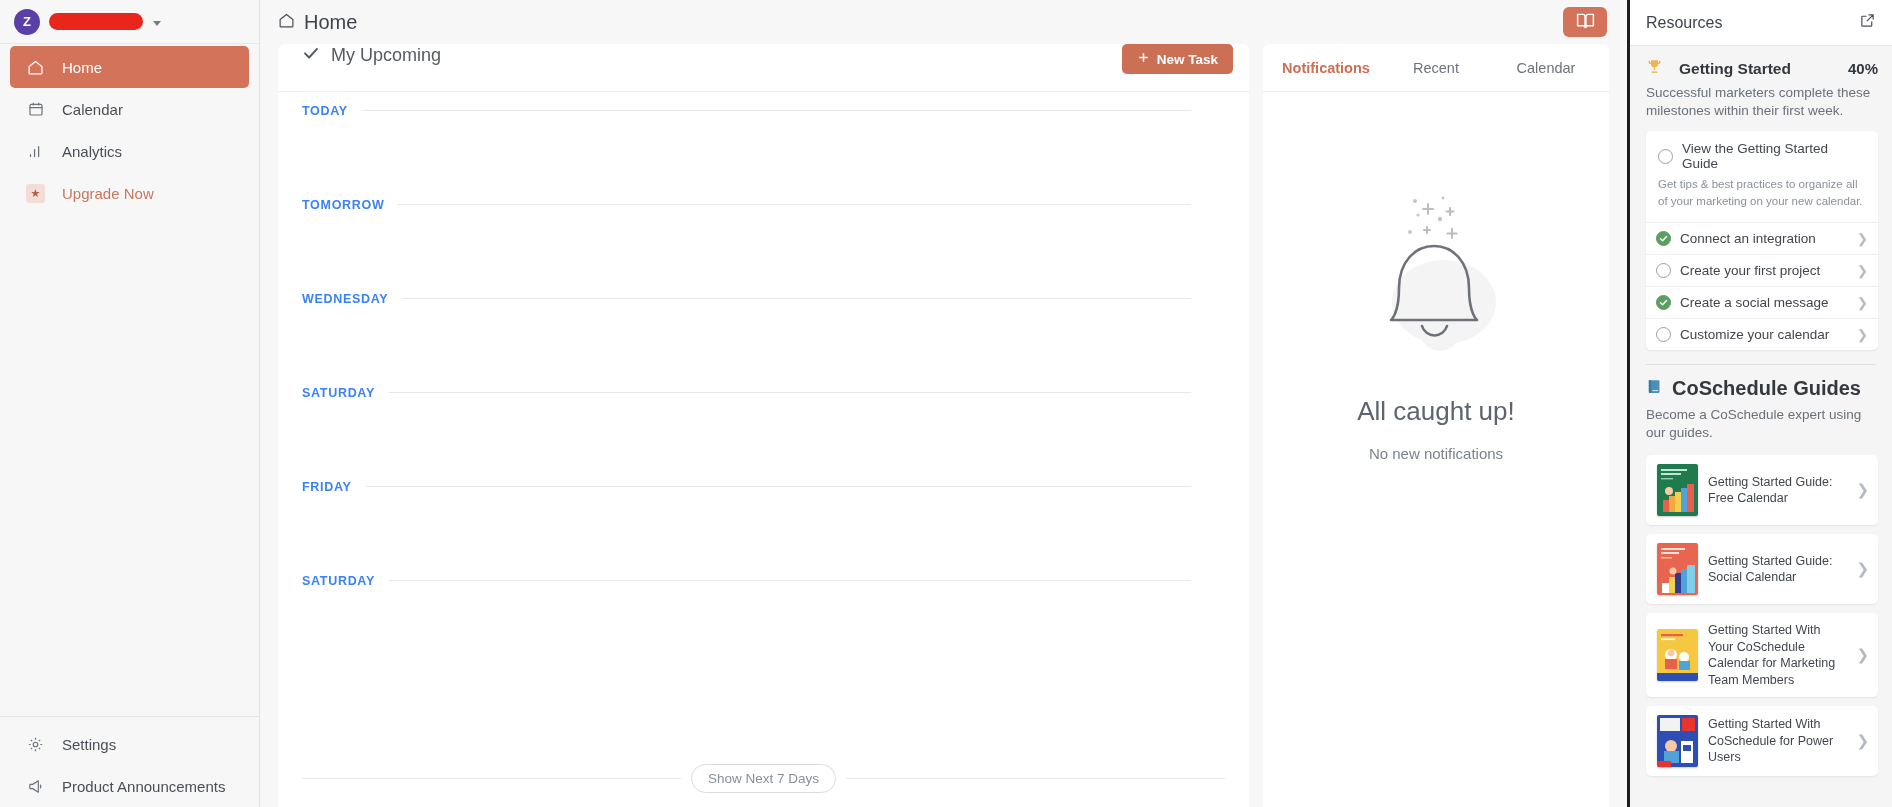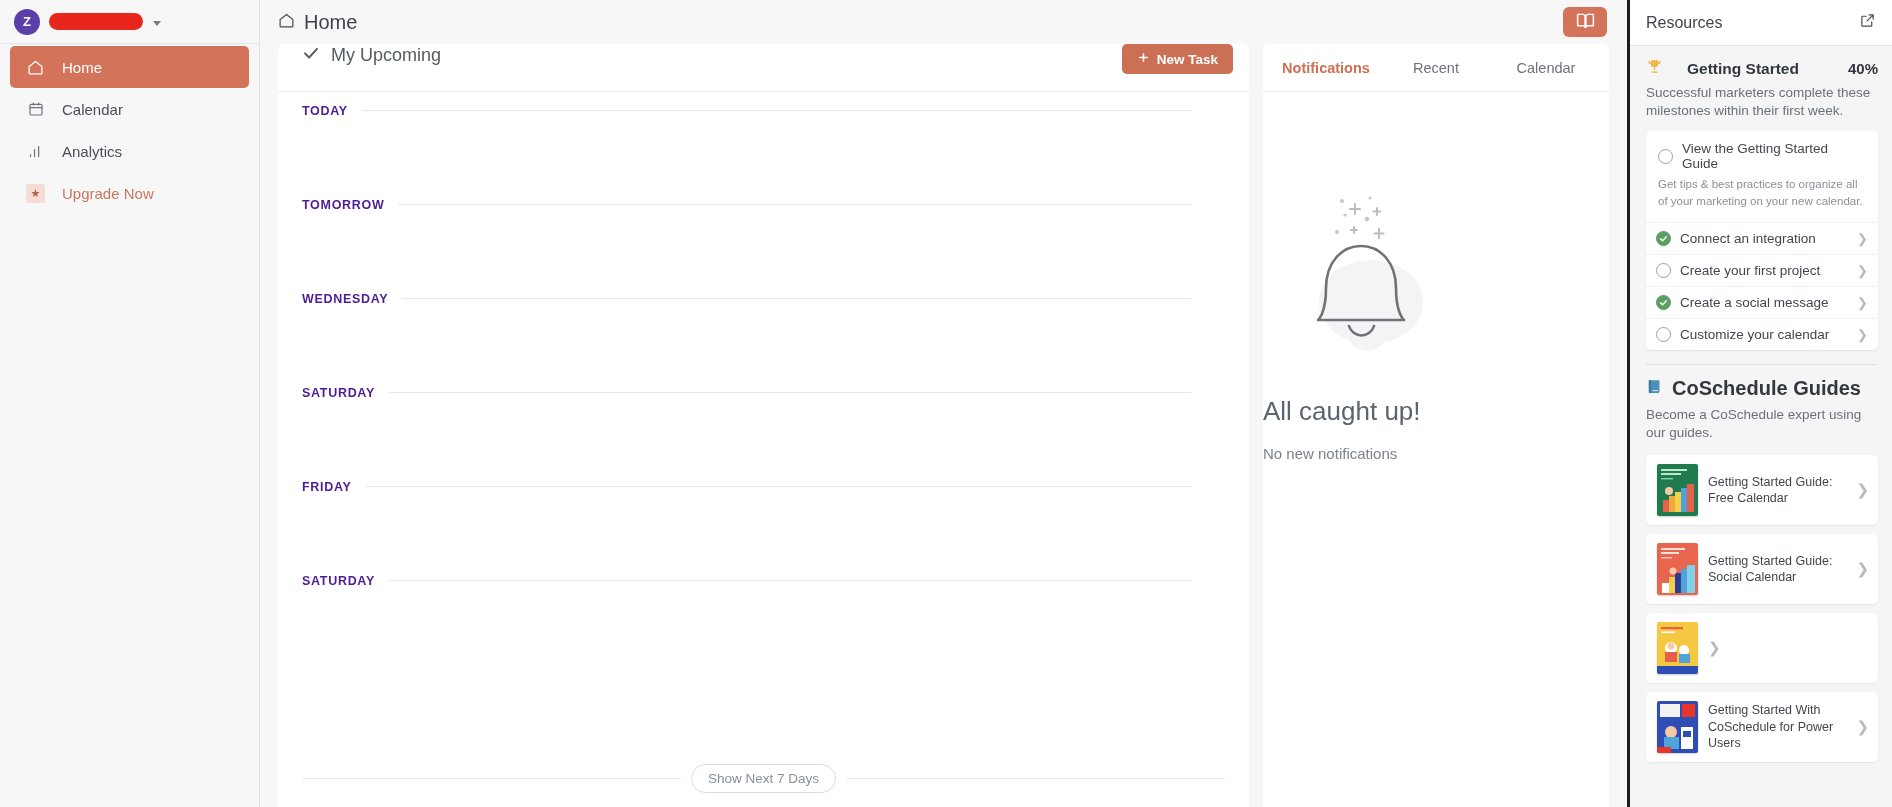--- a/index.html
+++ b/index.html
@@ -123,21 +123,21 @@
     flex: 1 1 auto; padding: 0 58px 0 24px;
     overflow: hidden;
   }
   .day-row {
     height: 94px; display: flex; align-items: center;
     gap: 14px; padding-top: 12px;
     align-items: flex-start;
   }
   .day-label {
     font-size: 12.5px; font-weight: bold;
-    letter-spacing: 0.7px; color: #4c1d95;
+    letter-spacing: 0.7px; color: #3b82f6;
     white-space: nowrap; line-height: 1;
     padding-top: 1px;
   }
   .day-line { flex: 1 1 auto; height: 1px; background: #e8e8e8; margin-top: 6px; }
   .show-more-wrap {
     display: flex; align-items: center; gap: 0;
     padding: 0 24px 0 24px;
   }
   .sm-line { flex: 1 1 auto; height: 1px; background: #e8e8e8; }
   .btn-show {
@@ -162,21 +162,21 @@
     padding: 0 8px;
   }
   .nf-tab {
     flex: 1 1 0; text-align: center;
     font-size: 14.5px; color: #6d737c;
     line-height: 48px; height: 48px;
   }
   .nf-tab.active { color: #cc7055; font-weight: bold; }
   .nf-body {
     flex: 1 1 auto; display: flex; flex-direction: column;
-    padding-top: 92px;
+    align-items: center; padding-top: 92px;
   }
   .bell-wrap { width: 200px; height: 190px; position: relative; }
   .nf-h1 {
     font-size: 26px; color: #5c6470;
     margin-top: 22px; font-weight: normal;
   }
   .nf-p { font-size: 15px; color: #7b828c; margin-top: 18px; }
 
   
   .res-panel {
@@ -190,21 +190,21 @@
     height: 46px; flex: 0 0 46px;
     display: flex; align-items: center;
     padding: 0 16px; background: #fff;
     border-bottom: 1px solid #e6e6e6;
   }
   .res-head-title { font-size: 16px; color: #3f444c; }
   .res-head-sp { flex: 1 1 auto; }
   .res-scroll { flex: 1 1 auto; overflow: hidden; padding: 0 0 0 0; }
 
   .gs-block { padding: 12px 14px 0 16px; }
-  .gs-titlerow { display: flex; align-items: center; gap: 24px; }
+  .gs-titlerow { display: flex; align-items: center; gap: 16px; }
   .gs-title { font-size: 15.5px; font-weight: bold; color: #33383f; }
   .gs-sp { flex: 1 1 auto; }
   .gs-pct { font-size: 15px; font-weight: bold; color: #33383f; }
   .gs-desc {
     font-size: 13.5px; color: #6a7079;
     margin-top: 5px; line-height: 1.35;
   }
   .chk-list {
     margin: 11px 0 0 0; background: #fff;
     border-radius: 5px; overflow: hidden;
@@ -298,20 +298,40 @@
     </div>
 
     <div class="nav-item upgrade">
       <span class="upg-badge">★</span>
       <span>Upgrade Now</span>
     </div>
   </div>
 
   <div class="sb-spacer"></div>
 
+  <div class="sb-bottom">
+    <div class="nav-item">
+      <span class="ni-ico">
+        <svg width="17" height="17" viewBox="0 0 24 24" fill="none" stroke="#6d737c" stroke-width="1.7">
+            <circle cx="12" cy="12" r="3.2"></circle>
+            <path d="M12 2.6v2.6M12 18.8v2.6M21.4 12h-2.6M5.2 12H2.6M18.6 5.4l-1.9 1.9M7.3 16.7l-1.9 1.9M18.6 18.6l-1.9-1.9M7.3 7.3 5.4 5.4"></path>
+          </svg>
+      </span>
+      <span>Settings</span>
+    </div>
+    <div class="nav-item">
+      <span class="ni-ico">
+        <svg width="17" height="17" viewBox="0 0 24 24" fill="none" stroke="#6d737c" stroke-width="1.7" stroke-linejoin="round">
+            <path d="M4 10v4a1 1 0 0 0 1 1h3l8 5V4L8 9H5a1 1 0 0 0-1 1z"></path>
+            <path d="M18.5 9.5a3.5 3.5 0 0 1 0 5"></path>
+          </svg>
+      </span>
+      <span>Product Announcements</span>
+    </div>
+  </div>
 </div>
 
 <div class="main">
   <div class="topbar">
     <div class="topbar-title">
       <span>
         <svg width="17" height="17" viewBox="0 0 24 24" fill="none" stroke="#4a4f57" stroke-width="1.7" stroke-linejoin="round">
             <path d="M3 10.5 12 3.5l9 7V20a1 1 0 0 1-1 1H4a1 1 0 0 1-1-1z"></path>
           </svg>
       </span>
@@ -561,20 +581,21 @@
               <rect x="4" y="5" width="22" height="2.2" fill="#e8604c"></rect>
               <rect x="4" y="9.5" width="14" height="1.6" fill="#ffffff"></rect>
               <circle cx="14" cy="26" r="6" fill="#ffffff"></circle>
               <circle cx="14" cy="24" r="3.4" fill="#f7c9a6"></circle>
               <rect x="8" y="30" width="12" height="10" fill="#e8604c"></rect>
               <circle cx="27" cy="28" r="5" fill="#ffffff"></circle>
               <rect x="22" y="32" width="11" height="9" fill="#4fa3d8"></rect>
               <rect x="0" y="44" width="41" height="8" fill="#2e4db5"></rect>
             </svg>
           </span>
+          <span class="g-label">Getting Started With Your CoSchedule Calendar for Marketing Team Members</span>
           <span class="g-chev">❯</span>
         </div>
 
         <div class="g-card">
           <span class="g-thumb">
             <svg width="41" height="52" viewBox="0 0 41 52">
               <rect width="41" height="52" fill="#2e4db5"></rect>
               <rect x="3" y="3" width="20" height="13" fill="#f2f2f2"></rect>
               <rect x="25" y="3" width="13" height="13" fill="#e8342a"></rect>
               <circle cx="14" cy="31" r="6" fill="#f7c9a6"></circle>

